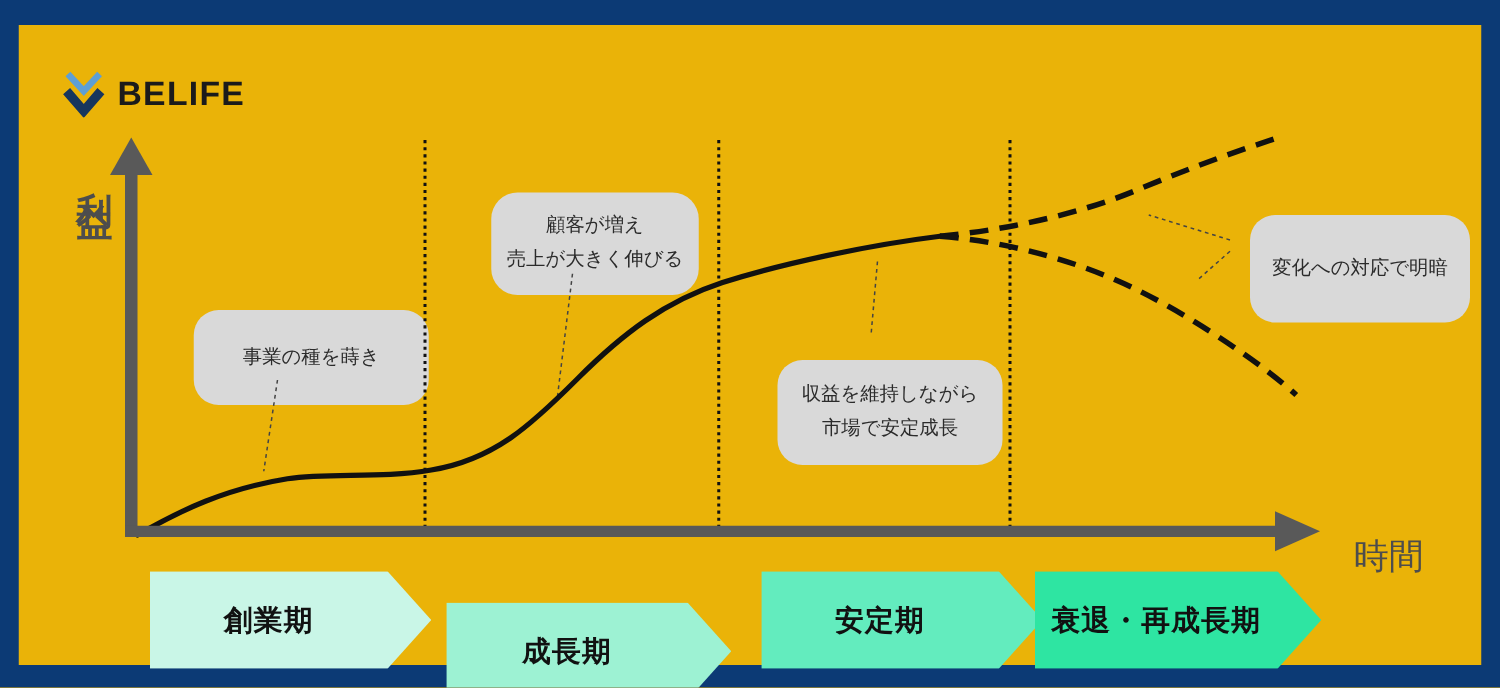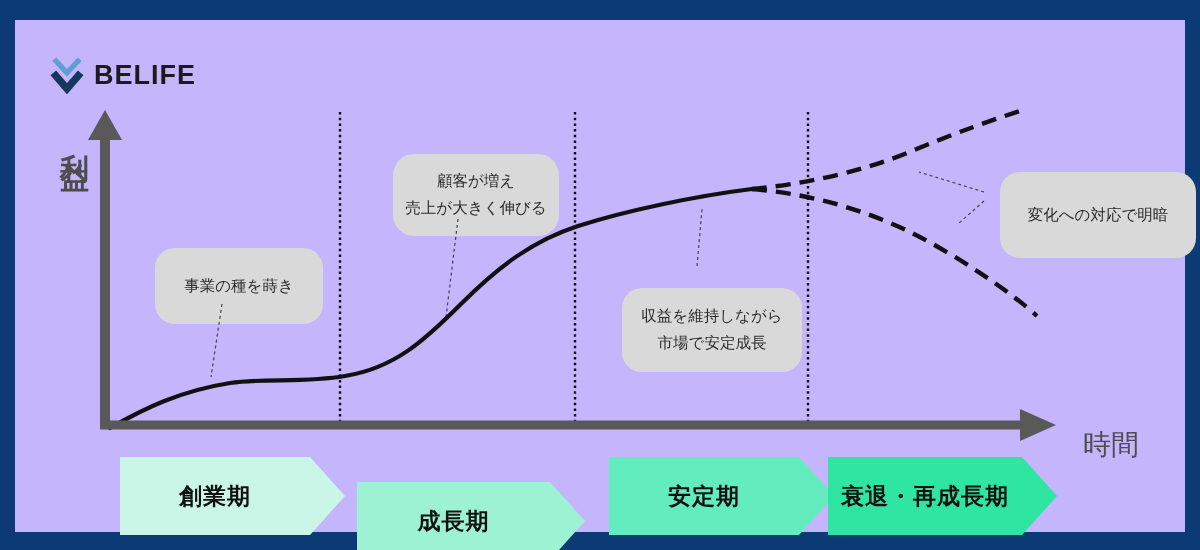--- a/index.html
+++ b/index.html
@@ -3,45 +3,45 @@
 <meta charset="utf-8">
 <style>
   html,body{margin:0;padding:0;}
   body{
     width:1200px;height:550px;position:relative;overflow:hidden;
     background:#0c3a75;
     font-family:"Liberation Sans","DejaVu Sans",sans-serif;
   }
   .canvas{
     position:absolute;left:15px;top:20px;right:15px;bottom:18px;
-    background:#c4b5fd;
+    background:#eab308;
   }
   
   .logo{position:absolute;left:34px;top:36px;display:flex;align-items:center;gap:9px;}
   .logo-text{font-size:27px;font-weight:700;color:#1b1b1b;letter-spacing:1px;}
   
   .y-label{
     position:absolute;left:40px;top:110px;
     writing-mode:vertical-rl;text-orientation:upright;
     font-size:29px;font-weight:700;color:#4d4d4d;letter-spacing:9px;
   }
   .x-label{
     position:absolute;left:1068px;top:406px;
     font-size:28px;font-weight:400;color:#4d4d4d;
   }
   
   .bubble{
     position:absolute;background:#d9d9d9;border-radius:20px;
     display:flex;flex-direction:column;justify-content:center;align-items:center;
     font-size:15.5px;line-height:1.72;color:#2b2b2b;text-align:center;
   }
-  .bubble-1{left:140px;top:228px;width:168px;height:76px;}
+  .bubble-1{left:140px;top:228px;width:188px;height:76px;}
   .bubble-2{left:378px;top:134px;width:166px;height:82px;border-radius:21px;}
   .bubble-3{left:607px;top:268px;width:180px;height:84px;text-align:center;}
-  .bubble-4{left:985px;top:152px;width:196px;height:86px;font-family:Liberation Serif, serif;}
+  .bubble-4{left:985px;top:152px;width:176px;height:86px;font-family:Liberation Serif, serif;}
   
   .stage{
     position:absolute;top:437px;height:78px;
     clip-path:polygon(0 0, calc(100% - 35px) 0, 100% 50%, calc(100% - 35px) 100%, 0 100%);
     display:flex;align-items:center;justify-content:center;
     padding-right:35px;box-sizing:border-box;
     font-size:23px;font-weight:700;color:#111;letter-spacing:1px;
   }
   .stage-1{left:105px;width:225px;}
   .stage-2{left:342px;width:228px;}

